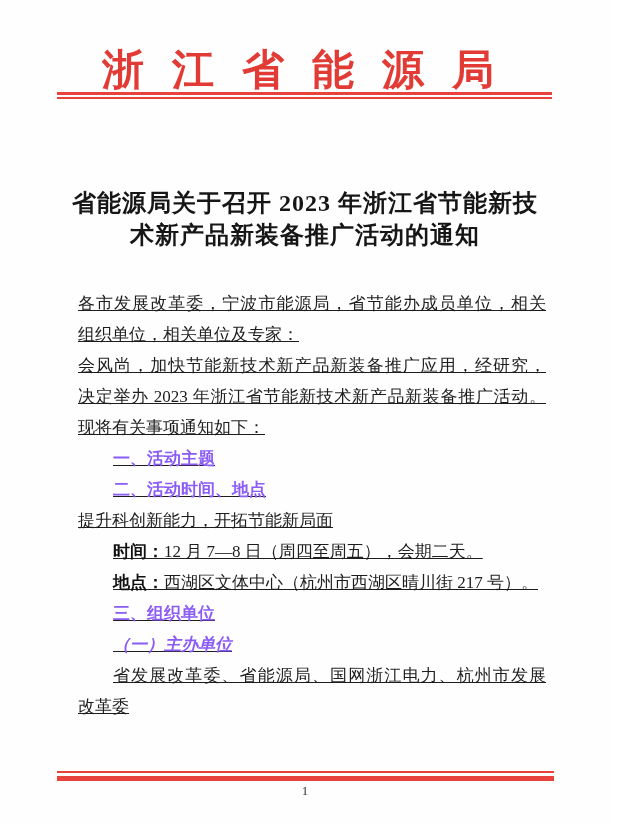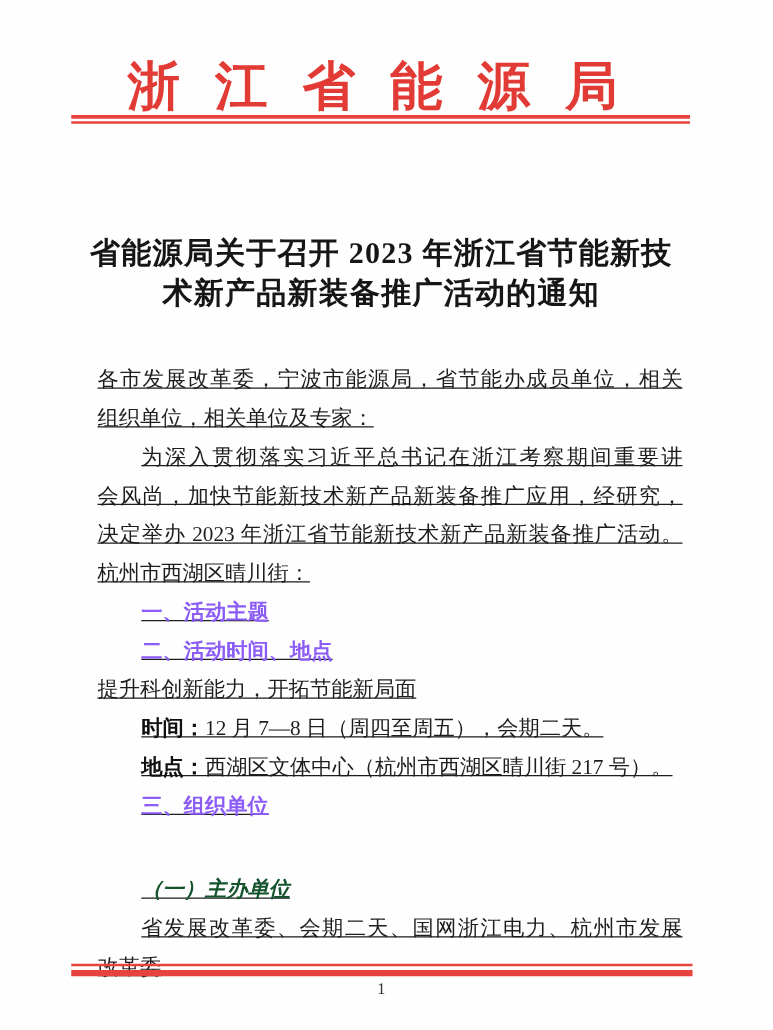--- a/index.html
+++ b/index.html
@@ -62,21 +62,21 @@
     text-decoration: underline;
   }
   .ln { min-height: 31px; }
   .just { text-align: justify; text-align-last: justify; }
   .indent { text-indent: 35px; }
   .heading {
     font-family: "Liberation Sans", "DejaVu Sans", sans-serif;
     font-weight: bold;
     color: #8b5cf6;
   }
-  .kaiti { font-weight: bold; font-style: italic; color: #14532d; margin-top: 36px; }
+  .kaiti { font-weight: bold; font-style: italic; color: #8b5cf6; }
   .lbl {
     font-family: "Liberation Sans", "DejaVu Sans", sans-serif;
     font-weight: bold;
     color: #101010;
     margin-top: 24px;
   }
   
   .footer-rule { position: absolute; top: 771px; left: 57px; width: 497px; }
   .fr-thin  { height: 2px; background: #e8423c; }
   .fr-gap   { height: 3px; background: transparent; }
@@ -107,32 +107,31 @@
   </div>
 
   <h1 class="doc-title">
     <span class="title-line">省能源局关于召开 2023 年浙江省节能新技</span>
     <span class="title-line">术新产品新装备推广活动的通知</span>
   </h1>
 
   <div class="body-block">
     <div class="ln just">各市发展改革委，宁波市能源局，省节能办成员单位，相关</div>
     <div class="ln">组织单位，相关单位及专家：</div>
-    <div class="ln indent just">为深入贯彻落实习近平总书记在浙江考察期间重要讲</div>
     <div class="ln just">会风尚，加快节能新技术新产品新装备推广应用，经研究，</div>
     <div class="ln just">决定举办 2023 年浙江省节能新技术新产品新装备推广活动。</div>
-    <div class="ln">杭州市西湖区晴川街：</div>
+    <div class="ln">现将有关事项通知如下：</div>
     <div class="ln indent heading">一、活动主题</div>
     <div class="ln indent heading">二、活动时间、地点</div>
     <div class="ln">提升科创新能力，开拓节能新局面</div>
     <div class="ln indent"><span class="lbl">时间：</span><span>12 月 7—8 日（周四至周五），会期二天。</span></div>
     <div class="ln indent"><span class="lbl">地点：</span><span>西湖区文体中心（杭州市西湖区晴川街 217 号）。</span></div>
     <div class="ln indent heading">三、组织单位</div>
     <div class="ln indent kaiti">（一）主办单位</div>
-    <div class="ln indent just">省发展改革委、会期二天、国网浙江电力、杭州市发展</div>
+    <div class="ln indent just">省发展改革委、省能源局、国网浙江电力、杭州市发展</div>
     <div class="ln">改革委</div>
   </div>
 
   <div class="footer-rule">
     <div class="fr-thin"></div>
     <div class="fr-gap"></div>
     <div class="fr-thick"></div>
   </div>
 
   <div class="page-number">1</div>

